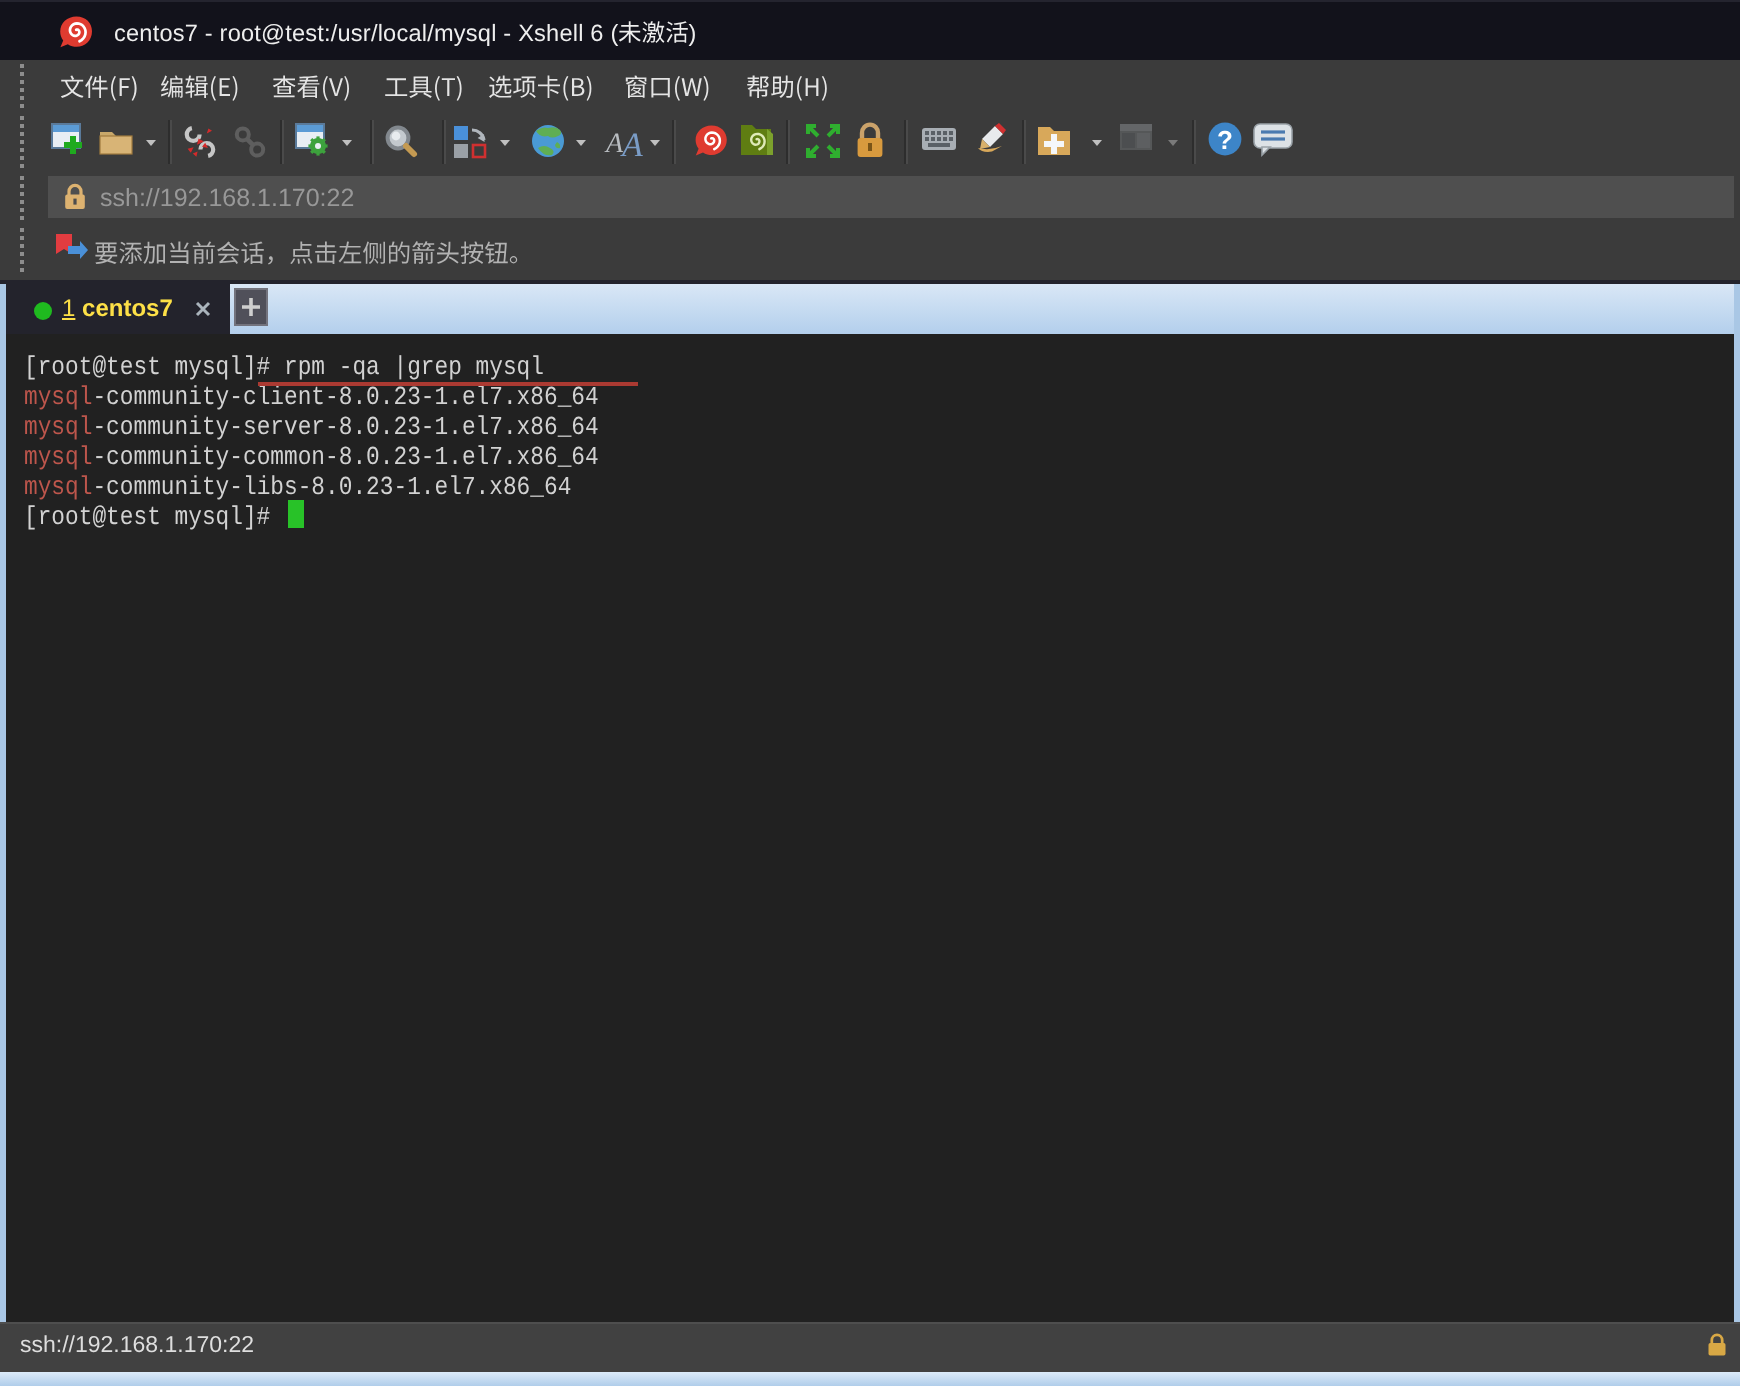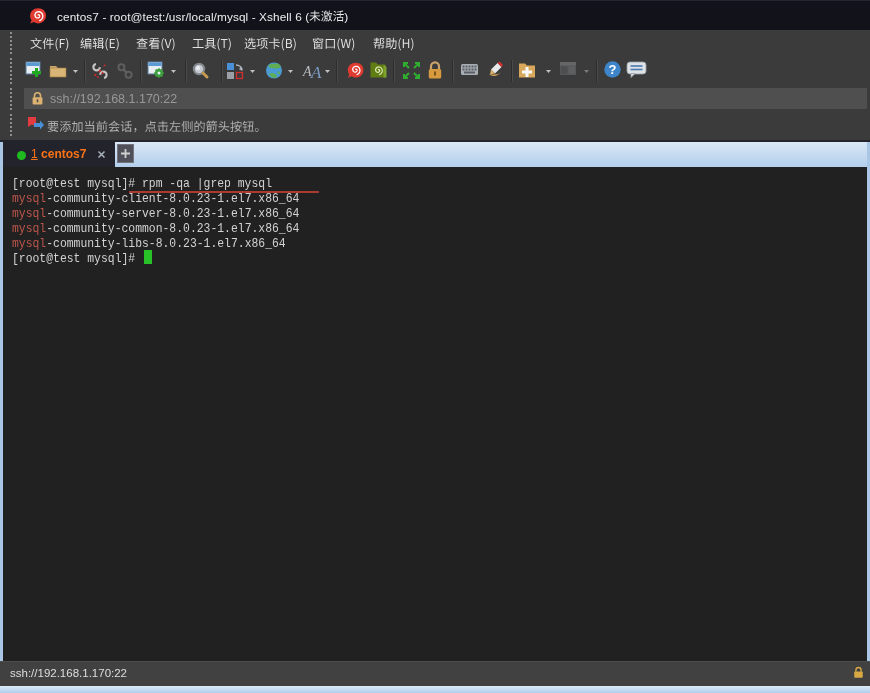--- a/index.html
+++ b/index.html
@@ -238,21 +238,21 @@
  <path d="M7 6 l6 0 l0 -2.5 l4 4.5 l-4 4.5 l0 -2.5 l-6 0 Z" fill="#4a90d8"></path>
 </svg>
 <svg style="position:absolute;left:46.5px;top:116.5px" width="221" height="20" viewBox="0 -14 221 20">
       <path d="M8.2 -2.8C7.8 -2.1 7.2 -1.6 6.5 -1.1C5.6 -1.4 4.7 -1.5 3.8 -1.7C4.0 -2.0 4.3 -2.4 4.6 -2.8ZM1.5 -7.9V-4.7H4.7C4.5 -4.4 4.3 -4.0 4.1 -3.6H0.7V-2.8H3.6C3.1 -2.2 2.7 -1.7 2.3 -1.2C3.3 -1.0 4.3 -0.8 5.3 -0.6C4.1 -0.2 2.6 0.0 0.7 0.2C0.9 0.4 1.0 0.7 1.1 1.0C3.4 0.8 5.2 0.4 6.6 -0.3C8.1 0.1 9.5 0.6 10.5 1.0L11.3 0.3C10.3 -0.1 9.0 -0.5 7.6 -0.9C8.3 -1.4 8.8 -2.0 9.2 -2.8H11.6V-3.6H5.1C5.3 -4.0 5.5 -4.3 5.7 -4.6L5.1 -4.7H10.8V-7.9H7.9V-8.9H11.3V-9.7H0.8V-8.9H4.2V-7.9ZM5.0 -8.9H7.0V-7.9H5.0ZM2.3 -7.1H4.2V-5.5H2.3ZM5.0 -7.1H7.0V-5.5H5.0ZM7.9 -7.1H9.9V-5.5H7.9Z M17.2 -3.5C16.9 -2.6 16.4 -1.5 15.6 -0.9L16.3 -0.4C17.1 -1.1 17.6 -2.3 17.9 -3.2ZM20.0 -3.1C20.4 -2.3 20.8 -1.2 20.8 -0.5L21.6 -0.8C21.5 -1.5 21.1 -2.5 20.7 -3.3ZM21.5 -3.4C22.2 -2.5 23.0 -1.2 23.3 -0.4L24.0 -0.8C23.7 -1.6 23.0 -2.8 22.3 -3.8ZM18.7 -4.8V-0.0C18.7 0.1 18.7 0.2 18.5 0.2C18.3 0.2 17.8 0.2 17.2 0.1C17.3 0.4 17.4 0.7 17.4 1.0C18.3 1.0 18.8 1.0 19.1 0.8C19.5 0.7 19.6 0.5 19.6 -0.0V-4.8ZM13.2 -9.5C13.9 -9.1 14.8 -8.6 15.2 -8.1L15.8 -8.9C15.3 -9.3 14.5 -9.8 13.8 -10.1ZM12.7 -6.2C13.4 -5.9 14.3 -5.3 14.7 -4.9L15.2 -5.7C14.8 -6.1 13.9 -6.6 13.2 -6.8ZM12.9 0.3 13.7 0.8C14.3 -0.3 14.9 -1.7 15.4 -2.9L14.6 -3.4C14.1 -2.1 13.4 -0.6 12.9 0.3ZM16.2 -9.6V-8.7H18.9C18.8 -8.1 18.6 -7.6 18.3 -7.1H15.6V-6.2H17.9C17.3 -5.2 16.4 -4.4 15.3 -3.8C15.5 -3.6 15.7 -3.3 15.9 -3.1C17.3 -3.8 18.2 -4.9 18.9 -6.2H20.4C21.1 -5.0 22.3 -3.9 23.4 -3.3C23.6 -3.5 23.9 -3.8 24.0 -4.0C23.0 -4.4 22.0 -5.3 21.4 -6.2H23.8V-7.1H19.3C19.5 -7.6 19.7 -8.1 19.8 -8.7H23.4V-9.6Z M31.4 -8.7V0.8H32.3V-0.1H34.6V0.7H35.5V-8.7ZM32.3 -1.0V-7.8H34.6V-1.0ZM26.8 -10.1 26.8 -7.9H25.0V-7.0H26.7C26.7 -4.0 26.3 -1.3 24.7 0.4C25.0 0.5 25.3 0.8 25.4 1.0C27.1 -0.8 27.5 -3.7 27.6 -7.0H29.5C29.4 -2.3 29.3 -0.7 29.0 -0.3C28.9 -0.2 28.8 -0.1 28.6 -0.1C28.4 -0.1 27.9 -0.1 27.3 -0.2C27.4 0.1 27.5 0.5 27.6 0.7C28.1 0.8 28.7 0.8 29.0 0.7C29.4 0.7 29.6 0.6 29.8 0.3C30.2 -0.3 30.3 -2.0 30.4 -7.5C30.4 -7.6 30.4 -7.9 30.4 -7.9H27.7L27.7 -10.1Z M38.1 -9.4C38.7 -8.5 39.4 -7.3 39.6 -6.5L40.5 -6.9C40.2 -7.7 39.6 -8.9 38.9 -9.7ZM46.4 -9.8C46.0 -8.9 45.3 -7.6 44.8 -6.8L45.6 -6.5C46.2 -7.2 46.8 -8.5 47.4 -9.5ZM38.0 -0.5V0.5H46.2V1.0H47.2V-5.9H43.2V-10.2H42.2V-5.9H38.2V-5.0H46.2V-3.2H38.6V-2.4H46.2V-0.5Z M56.2 -6.3V-1.3H57.0V-6.3ZM58.6 -6.6V-0.2C58.6 0.0 58.6 0.1 58.4 0.1C58.2 0.1 57.5 0.1 56.8 0.0C56.9 0.3 57.1 0.7 57.1 0.9C58.0 0.9 58.7 0.9 59.0 0.8C59.4 0.6 59.5 0.4 59.5 -0.2V-6.6ZM57.6 -10.3C57.4 -9.7 56.9 -8.9 56.5 -8.3H52.8L53.4 -8.5C53.2 -9.0 52.7 -9.7 52.2 -10.3L51.3 -10.0C51.8 -9.5 52.2 -8.8 52.5 -8.3H49.4V-7.5H60.4V-8.3H57.5C57.9 -8.8 58.3 -9.4 58.6 -10.0ZM53.8 -3.7V-2.4H51.1V-3.7ZM53.8 -4.4H51.1V-5.6H53.8ZM50.2 -6.4V0.9H51.1V-1.7H53.8V-0.1C53.8 0.1 53.7 0.1 53.6 0.1C53.4 0.1 52.9 0.1 52.2 0.1C52.4 0.3 52.5 0.7 52.5 0.9C53.4 0.9 53.9 0.9 54.2 0.8C54.6 0.6 54.7 0.4 54.7 -0.1V-6.4Z M62.9 0.7C63.4 0.5 64.1 0.5 70.5 -0.1C70.8 0.3 71.1 0.7 71.2 1.0L72.0 0.5C71.5 -0.5 70.3 -1.8 69.2 -2.7L68.5 -2.3C69.0 -1.9 69.4 -1.4 69.9 -0.9L64.3 -0.4C65.2 -1.2 66.1 -2.2 66.8 -3.2H72.2V-4.1H62.1V-3.2H65.6C64.8 -2.1 63.9 -1.2 63.5 -0.9C63.1 -0.5 62.9 -0.3 62.6 -0.2C62.7 0.0 62.9 0.5 62.9 0.7ZM67.1 -10.2C66.1 -8.6 63.9 -7.1 61.5 -6.1C61.7 -5.9 62.0 -5.5 62.2 -5.3C62.9 -5.6 63.6 -6.0 64.2 -6.4V-5.6H70.0V-6.5H64.4C65.4 -7.1 66.4 -7.9 67.1 -8.8C67.9 -8.0 68.9 -7.2 70.0 -6.5C70.7 -6.1 71.4 -5.7 72.1 -5.4C72.2 -5.6 72.6 -6.0 72.7 -6.2C70.8 -6.9 68.8 -8.2 67.7 -9.4L68.0 -9.9Z M74.4 -9.4C75.0 -8.8 75.8 -8.0 76.2 -7.5L76.8 -8.2C76.4 -8.7 75.6 -9.4 75.0 -9.9ZM78.3 -3.6V1.0H79.2V0.5H83.2V0.9H84.2V-3.6H81.7V-5.6H84.9V-6.5H81.7V-8.8C82.6 -9.0 83.5 -9.2 84.3 -9.4L83.6 -10.2C82.2 -9.7 79.8 -9.3 77.6 -9.1C77.7 -8.9 77.9 -8.6 77.9 -8.4C78.8 -8.4 79.8 -8.6 80.8 -8.7V-6.5H77.7V-5.6H80.8V-3.6ZM79.2 -0.4V-2.7H83.2V-0.4ZM73.7 -6.4V-5.5H75.4V-1.3C75.4 -0.7 75.0 -0.3 74.8 -0.1C74.9 0.1 75.2 0.4 75.3 0.6C75.5 0.4 75.8 0.1 77.9 -1.5C77.8 -1.7 77.6 -2.0 77.5 -2.3L76.3 -1.3V-6.4Z M87.3 1.3C88.6 0.9 89.4 -0.1 89.4 -1.5C89.4 -2.3 89.1 -2.9 88.4 -2.9C87.9 -2.9 87.5 -2.6 87.5 -2.0C87.5 -1.4 87.9 -1.1 88.4 -1.1L88.6 -1.1C88.5 -0.3 88.0 0.3 87.0 0.7Z M100.5 -5.7H106.9V-3.5H100.5ZM101.7 -1.6C101.9 -0.8 102.0 0.3 102.0 0.9L102.9 0.7C102.9 0.2 102.8 -0.9 102.6 -1.6ZM104.3 -1.5C104.6 -0.8 105.0 0.2 105.1 0.8L106.0 0.6C105.9 0.0 105.5 -1.0 105.1 -1.7ZM106.8 -1.6C107.4 -0.9 108.1 0.2 108.3 0.9L109.2 0.5C108.9 -0.2 108.2 -1.2 107.6 -2.0ZM99.8 -1.9C99.4 -1.0 98.8 0.0 98.1 0.6L98.9 1.0C99.6 0.3 100.2 -0.7 100.6 -1.7ZM99.6 -6.5V-2.6H107.8V-6.5H104.1V-8.1H108.7V-9.0H104.1V-10.2H103.2V-6.5Z M111.6 -3.7V0.3H119.3V1.0H120.2V-3.7H119.3V-0.6H116.4V-4.6H121.2V-5.5H116.4V-7.4H120.4V-8.4H116.4V-10.2H115.5V-8.4H111.5V-7.4H115.5V-5.5H110.6V-4.6H115.5V-0.6H112.6V-3.7Z M126.5 -10.2C126.4 -9.5 126.3 -8.8 126.1 -8.0H122.8V-7.2H125.9C125.2 -4.6 124.2 -2.1 122.3 -0.5C122.5 -0.3 122.8 0.0 123.0 0.2C124.4 -1.1 125.4 -2.8 126.1 -4.8V-3.9H128.8V-0.3H124.8V0.6H133.6V-0.3H129.8V-3.9H133.0V-4.8H126.1C126.4 -5.6 126.6 -6.4 126.8 -7.2H133.3V-8.0H127.1C127.2 -8.7 127.3 -9.4 127.5 -10.1Z M140.0 -1.2C140.6 -0.6 141.3 0.3 141.6 0.9L142.2 0.4C141.9 -0.1 141.2 -1.0 140.6 -1.6ZM137.8 -9.5V-1.9H138.5V-8.8H141.2V-1.9H141.9V-9.5ZM144.7 -10.1V-0.1C144.7 0.1 144.6 0.1 144.5 0.1C144.3 0.1 143.8 0.2 143.2 0.1C143.3 0.4 143.4 0.7 143.4 0.9C144.3 0.9 144.8 0.9 145.0 0.8C145.3 0.6 145.5 0.4 145.5 -0.1V-10.1ZM142.9 -9.1V-1.8H143.6V-9.1ZM139.5 -8.0V-3.8C139.5 -2.3 139.3 -0.7 137.4 0.4C137.5 0.5 137.8 0.8 137.9 1.0C139.9 -0.2 140.2 -2.1 140.2 -3.8V-8.0ZM136.7 -10.2C136.2 -8.4 135.4 -6.5 134.5 -5.2C134.7 -5.0 134.9 -4.6 135.0 -4.4C135.3 -4.8 135.6 -5.4 135.9 -5.9V0.9H136.7V-7.6C137.0 -8.4 137.3 -9.2 137.5 -10.0Z M153.1 -5.2C153.8 -4.3 154.6 -3.0 155.0 -2.3L155.8 -2.8C155.4 -3.5 154.5 -4.7 153.8 -5.6ZM149.3 -10.3C149.2 -9.7 149.0 -8.9 148.8 -8.3H147.5V0.7H148.3V-0.3H151.7V-8.3H149.7C149.9 -8.8 150.1 -9.5 150.3 -10.1ZM148.3 -7.5H150.9V-4.9H148.3ZM148.3 -1.1V-4.1H150.9V-1.1ZM153.7 -10.3C153.3 -8.6 152.6 -6.9 151.8 -5.8C152.0 -5.7 152.4 -5.5 152.6 -5.3C153.0 -5.9 153.4 -6.6 153.7 -7.5H156.8C156.7 -2.6 156.5 -0.7 156.1 -0.3C156.0 -0.1 155.8 -0.1 155.6 -0.1C155.3 -0.1 154.6 -0.1 153.8 -0.2C153.9 0.1 154.0 0.5 154.1 0.7C154.8 0.8 155.5 0.8 155.9 0.7C156.3 0.7 156.6 0.6 156.9 0.2C157.4 -0.4 157.5 -2.3 157.7 -7.9C157.7 -8.0 157.7 -8.3 157.7 -8.3H154.0C154.2 -8.9 154.4 -9.5 154.6 -10.1Z M165.9 -4.6V-0.9H166.8V-4.6ZM168.4 -5.0V-0.1C168.4 0.0 168.4 0.1 168.2 0.1C168.0 0.1 167.4 0.1 166.6 0.1C166.8 0.3 166.9 0.7 167.0 0.9C167.9 0.9 168.5 0.9 168.8 0.8C169.2 0.6 169.3 0.4 169.3 -0.1V-5.0ZM166.8 -7.6C166.7 -7.2 166.3 -6.7 166.1 -6.4H163.2C163.0 -6.7 162.6 -7.2 162.2 -7.6L161.5 -7.2C161.7 -7.0 161.9 -6.7 162.1 -6.4H159.2V-5.6H170.2V-6.4H167.1C167.3 -6.6 167.5 -7.0 167.7 -7.3ZM163.6 -4.2V-3.3H161.0V-4.2ZM160.1 -4.9V0.9H161.0V-1.0H163.6V-0.1C163.6 0.1 163.5 0.1 163.4 0.1C163.3 0.1 162.8 0.1 162.3 0.1C162.4 0.3 162.5 0.6 162.6 0.9C163.3 0.9 163.8 0.9 164.1 0.7C164.4 0.6 164.5 0.4 164.5 -0.1V-4.9ZM161.0 -2.6H163.6V-1.7H161.0ZM161.1 -10.4C160.7 -9.3 160.0 -8.4 159.2 -7.7C159.4 -7.6 159.8 -7.3 159.9 -7.2C160.4 -7.6 160.8 -8.1 161.1 -8.6H161.9C162.2 -8.2 162.4 -7.7 162.5 -7.4L163.2 -7.8C163.2 -8.0 163.0 -8.3 162.9 -8.6H164.6V-9.4H161.6C161.8 -9.6 161.9 -9.9 162.0 -10.1ZM165.8 -10.4C165.5 -9.4 164.9 -8.5 164.2 -7.9C164.4 -7.8 164.8 -7.5 165.0 -7.4C165.3 -7.7 165.7 -8.1 166.0 -8.6H167.0C167.3 -8.2 167.6 -7.6 167.8 -7.3L168.5 -7.7C168.4 -8.0 168.2 -8.3 168.0 -8.6H170.1V-9.4H166.4C166.5 -9.6 166.6 -9.9 166.7 -10.2Z M177.4 -2.0C179.0 -1.2 180.7 -0.1 181.7 0.8L182.3 0.1C181.3 -0.8 179.5 -1.9 177.8 -2.7ZM173.1 -9.0C174.1 -8.7 175.3 -8.0 175.9 -7.5L176.5 -8.3C175.9 -8.8 174.6 -9.4 173.6 -9.7ZM172.0 -6.8C173.0 -6.4 174.2 -5.8 174.8 -5.3L175.4 -6.0C174.8 -6.5 173.6 -7.1 172.6 -7.5ZM171.5 -4.7V-3.8H176.7C176.0 -1.9 174.6 -0.6 171.5 0.2C171.7 0.4 171.9 0.7 172.0 0.9C175.5 0.0 177.0 -1.6 177.7 -3.8H182.3V-4.7H177.9C178.2 -6.2 178.2 -8.1 178.2 -10.1H177.3C177.2 -8.0 177.3 -6.2 176.9 -4.7Z M192.4 -4.6C192.2 -3.5 191.8 -2.6 191.2 -1.8C190.6 -2.2 189.9 -2.5 189.3 -2.9C189.6 -3.4 189.9 -4.0 190.1 -4.6ZM188.1 -2.6C188.9 -2.2 189.7 -1.7 190.6 -1.2C189.8 -0.5 188.7 -0.1 187.4 0.2C187.5 0.4 187.7 0.8 187.8 1.0C189.3 0.6 190.5 0.0 191.4 -0.7C192.4 -0.1 193.4 0.5 194.0 1.0L194.6 0.3C194.0 -0.2 193.1 -0.8 192.0 -1.4C192.7 -2.2 193.1 -3.3 193.4 -4.6H194.7V-5.5H190.5C190.7 -6.1 190.9 -6.7 191.1 -7.2L190.2 -7.4C190.0 -6.8 189.7 -6.1 189.5 -5.5H187.3V-4.6H189.1C188.8 -3.8 188.4 -3.1 188.1 -2.6ZM187.7 -8.7V-6.3H188.5V-7.9H193.7V-6.3H194.5V-8.7H191.7C191.6 -9.2 191.3 -9.8 191.1 -10.3L190.2 -10.1C190.4 -9.7 190.6 -9.1 190.7 -8.7ZM185.2 -10.2V-7.8H183.5V-6.9H185.2V-3.9L183.4 -3.4L183.6 -2.5L185.2 -3.0V-0.1C185.2 0.1 185.1 0.1 184.9 0.1C184.8 0.2 184.3 0.2 183.7 0.1C183.8 0.4 184.0 0.8 184.0 1.0C184.8 1.0 185.3 1.0 185.6 0.8C185.9 0.7 186.0 0.4 186.0 -0.1V-3.3L187.6 -3.8L187.5 -4.6L186.0 -4.1V-6.9H187.4V-7.8H186.0V-10.2Z M205.4 -8.8C205.4 -7.7 205.3 -6.5 205.2 -5.4H203.1C203.2 -6.6 203.4 -7.7 203.5 -8.8ZM199.6 -0.3V0.6H206.9V-0.3H205.6C205.9 -2.7 206.2 -6.7 206.4 -9.6H205.8L200.4 -9.6V-8.8H202.5C202.5 -7.7 202.3 -6.6 202.2 -5.4H200.5V-4.5H202.1C201.9 -3.0 201.7 -1.5 201.5 -0.3ZM205.1 -4.5C205.0 -2.9 204.9 -1.5 204.7 -0.3H202.4C202.6 -1.4 202.8 -2.9 203.0 -4.5ZM197.2 -10.2C196.8 -9.0 196.2 -7.8 195.5 -7.0C195.7 -6.8 195.9 -6.4 196.0 -6.2C196.4 -6.7 196.8 -7.3 197.2 -8.0H200.1V-8.8H197.6C197.7 -9.2 197.8 -9.6 198.0 -10.0ZM195.8 -4.2V-3.4H197.6V-0.9C197.6 -0.3 197.2 0.1 197.0 0.3C197.1 0.4 197.3 0.7 197.4 0.9C197.6 0.7 198.0 0.5 200.1 -0.9C200.0 -1.0 199.9 -1.4 199.9 -1.6L198.4 -0.8V-3.4H200.2V-4.2H198.4V-5.9H199.8V-6.7H196.4V-5.9H197.6V-4.2Z M209.8 -3.0C208.8 -3.0 207.9 -2.1 207.9 -1.1C207.9 -0.1 208.8 0.7 209.8 0.7C210.8 0.7 211.6 -0.1 211.6 -1.1C211.6 -2.1 210.8 -3.0 209.8 -3.0ZM209.8 0.1C209.1 0.1 208.5 -0.4 208.5 -1.1C208.5 -1.8 209.1 -2.4 209.8 -2.4C210.5 -2.4 211.0 -1.8 211.0 -1.1C211.0 -0.4 210.5 0.1 209.8 0.1Z" fill="#b2b2b2"></path>
     </svg>
 
 <div class="abs" style="left:0;top:140px;width:870px;height:2px;background:#23232c"></div>
 <div class="abs" style="left:3px;top:142px;width:864px;height:25px;background:linear-gradient(#d9e7f6,#b3cfec)"></div>
 <div class="abs" style="left:3px;top:142px;width:112px;height:25px;background:#23232c"></div>
 <div class="abs" style="left:17px;top:150.5px;width:9px;height:9px;border-radius:50%;background:#1fba1f"></div>
-<div class="abs" style="left:31px;top:147px;font-size:12px;color:#f97316"><span style="text-decoration:underline">1</span> <b>centos7</b></div>
+<div class="abs" style="left:31px;top:147px;font-size:12px;color:#fde047"><span style="text-decoration:underline">1</span> <b>centos7</b></div>
 <svg class="abs" style="left:96px;top:149px" width="11" height="11" viewBox="0 0 11 11">
       <path d="M2.5 2.5 L8.5 8.5 M8.5 2.5 L2.5 8.5" stroke="#aab4bc" stroke-width="1.5"></path>
     </svg>
 <div class="abs" style="left:117px;top:144px;width:17px;height:19px;background:#50505a;border:1px solid #73737d"></div>
 <svg class="abs" style="left:117px;top:144px" width="17" height="19" viewBox="0 0 17 19">
       <path d="M8.5 5 V14 M4 9.5 H13" stroke="#cfcfcf" stroke-width="1.8"></path>
     </svg>
 
 <div class="abs" style="left:3px;top:167px;width:864px;height:494px;background:#212121"></div>
 <div class="abs" style="left:11.5px;top:176.1px;font-family:'Liberation Mono',monospace;font-size:13px;line-height:15px;transform:scaleX(0.877);transform-origin:0 0;width:1100px;color:#d2d2d2;white-space:pre">[root@test mysql]# rpm -qa |grep mysql

